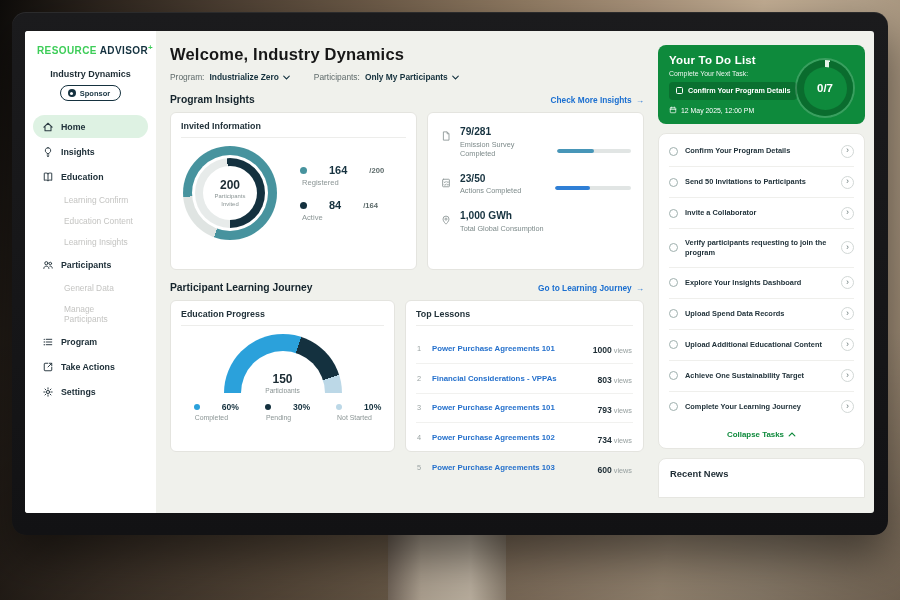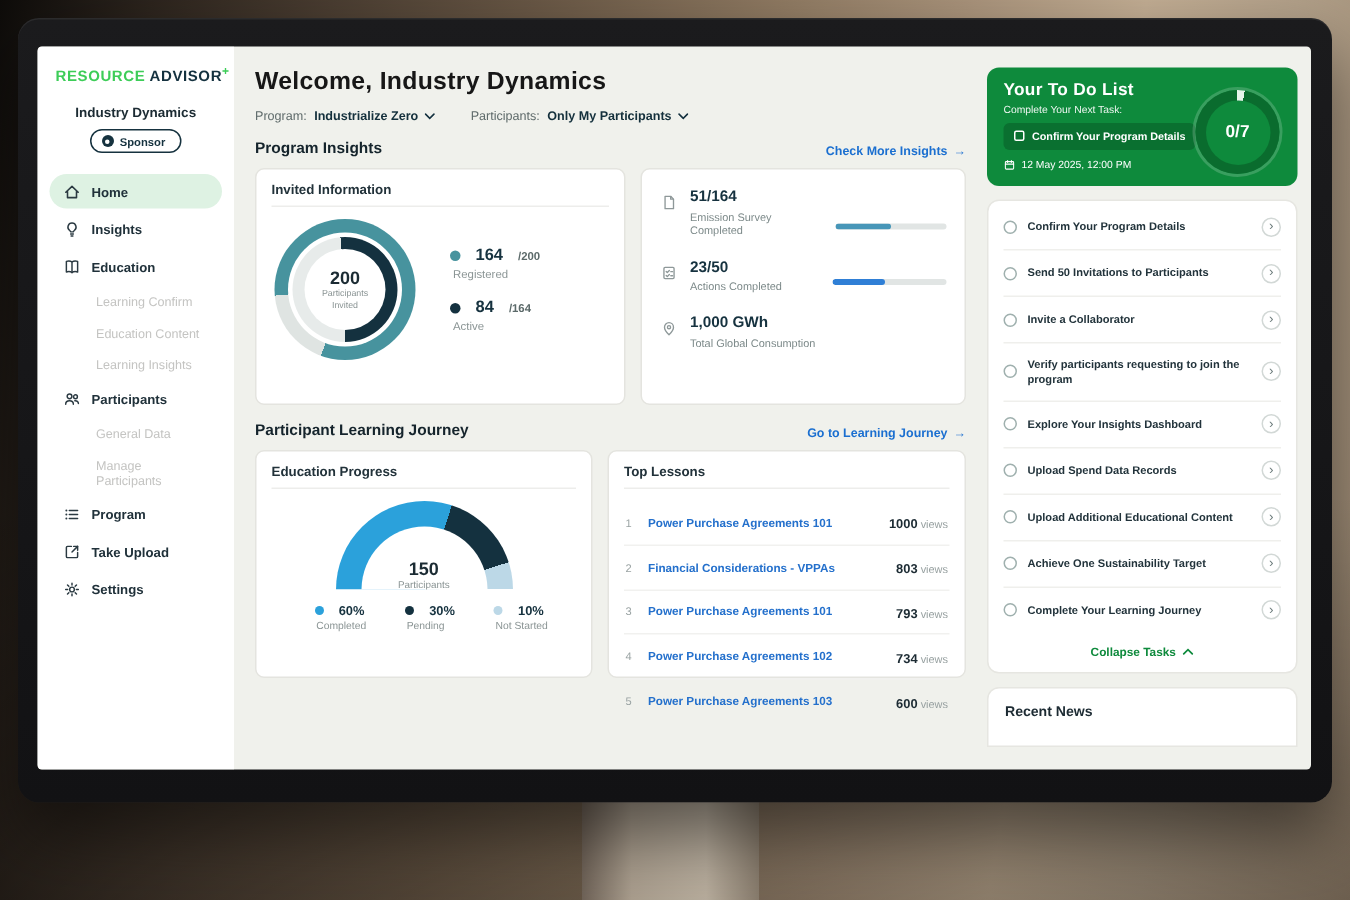--- a/index.html
+++ b/index.html
@@ -60,21 +60,21 @@
   .donut { position:relative; width:94px; height:94px; border-radius:50%;
     background:conic-gradient(from 265deg,#47939e 0deg 295deg,#dfe4e2 295deg 360deg); }
   .donut-mid { position:absolute; inset:9px; border-radius:50%; background:#fff; }
   .donut-inner { position:absolute; inset:12px; border-radius:50%;
     background:conic-gradient(from 355deg,#14313f 0deg 185deg,#e7ebea 185deg 360deg); }
   .donut-hole { position:absolute; inset:20px; border-radius:50%; background:#fff;
     display:flex; flex-direction:column; align-items:center; justify-content:center; text-align:center; }
   .donut-val { font-size:12px; font-weight:bold; color:#1b2b33; }
   .donut-cap { font-size:5.9px; color:#8a9494; width:42px; line-height:1.25; margin-top:1px; }
   .legend { display:flex; flex-direction:column; gap:12px; }
-  .leg-line { display:flex; align-items:center; gap:10px;padding-left:10px; }
+  .leg-line { display:flex; align-items:center; gap:22px;padding-left:10px; }
   .leg-dot { width:7px; height:7px; border-radius:50%; flex-shrink:0; }
   .dot-teal { background:#47939e; } .dot-navy { background:#14313f; }
   .dot-blue { background:#2ba1db; } .dot-pale { background:#bcd8e7; }
   .leg-val { font-size:11px; font-weight:bold; color:#16323f; }
   .leg-suf { font-size:7.6px; font-weight:bold; color:#5c6a6a; }
   .leg-cap { font-size:7.6px; color:#8b9595; margin:2px 0 0 12px; }
 
   
   .pi-row { display:flex; align-items:flex-start; gap:8px; padding:5px 2px 10px; }
   .pi-icon { width:12px; color:#8e9899; margin-top:2px; flex-shrink:0; }
@@ -212,21 +212,21 @@
             <span data-interactable="false">Program</span>
           </div>
           <div class="nav-item" data-interactable="true">
             <span class="nav-icon" data-interactable="false">
                 <svg viewBox="0 0 16 16" fill="none" stroke="currentColor" stroke-width="1.3" stroke-linecap="round" stroke-linejoin="round">
                   <path d="M13 8.5V12a1 1 0 0 1-1 1H4a1 1 0 0 1-1-1V4a1 1 0 0 1 1-1h3.5"></path>
                   <path d="M9.5 3H13v3.5"></path>
                   <path d="M13 3 8 8"></path>
                 </svg>
               </span>
-            <span data-interactable="false">Take Upload</span>
+            <span data-interactable="false">Take Actions</span>
           </div>
           <div class="nav-item" data-interactable="true">
             <span class="nav-icon" data-interactable="false">
                 <svg viewBox="0 0 16 16" fill="none" stroke="currentColor" stroke-width="1.3" stroke-linecap="round">
                   <circle cx="8" cy="8" r="2.1"></circle>
                   <path d="M8 2.4v1.7M8 11.9v1.7M2.4 8h1.7M11.9 8h1.7M4 4l1.2 1.2M10.8 10.8 12 12M12 4l-1.2 1.2M5.2 10.8 4 12"></path>
                 </svg>
               </span>
             <span data-interactable="false">Settings</span>
           </div>
@@ -302,21 +302,21 @@
             </div>
           </div>
 
           <div class="card card-info" data-interactable="false">
             <div class="pi-row" data-interactable="false">
               <span class="pi-icon" data-interactable="false"><svg viewBox="0 0 16 16" fill="none" stroke="currentColor" stroke-width="1.2" stroke-linejoin="round">
                     <path d="M4.5 2.5h5L12 5v8.5h-7.5z"></path>
                     <path d="M9.5 2.5V5H12"></path>
                   </svg></span>
               <span>
-                <div class="pi-val" data-interactable="false">51/164</div>
+                <div class="pi-val" data-interactable="false">79/281</div>
                 <div class="pi-label" data-interactable="false">Emission Survey Completed</div>
               </span>
               <span class="pi-bar" data-interactable="false">
                   <span class="pi-fill fill-survey"></span>
                 </span>
             </div>
             <div class="pi-row" data-interactable="false">
               <span class="pi-icon" data-interactable="false"><svg viewBox="0 0 16 16" fill="none" stroke="currentColor" stroke-width="1.2" stroke-linecap="round" stroke-linejoin="round">
                     <rect x="3.5" y="3" width="9" height="10" rx="1"></rect>
                     <path d="M5.5 6.6l1 1 1.8-1.9M9.6 6.8h1.6M5.5 10.2l1 1 1.8-1.9M9.6 10.4h1.6"></path>

